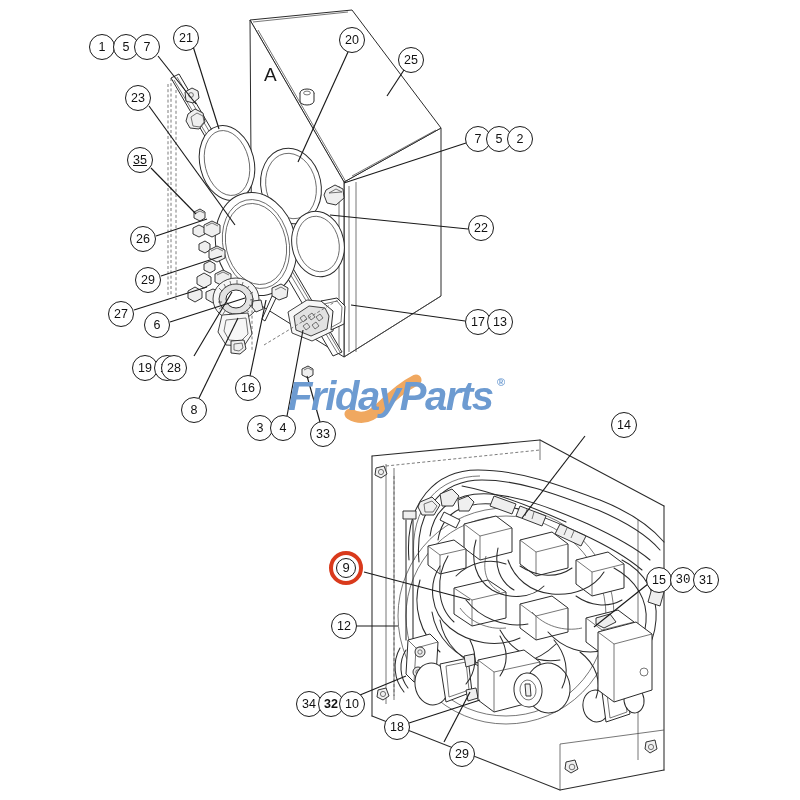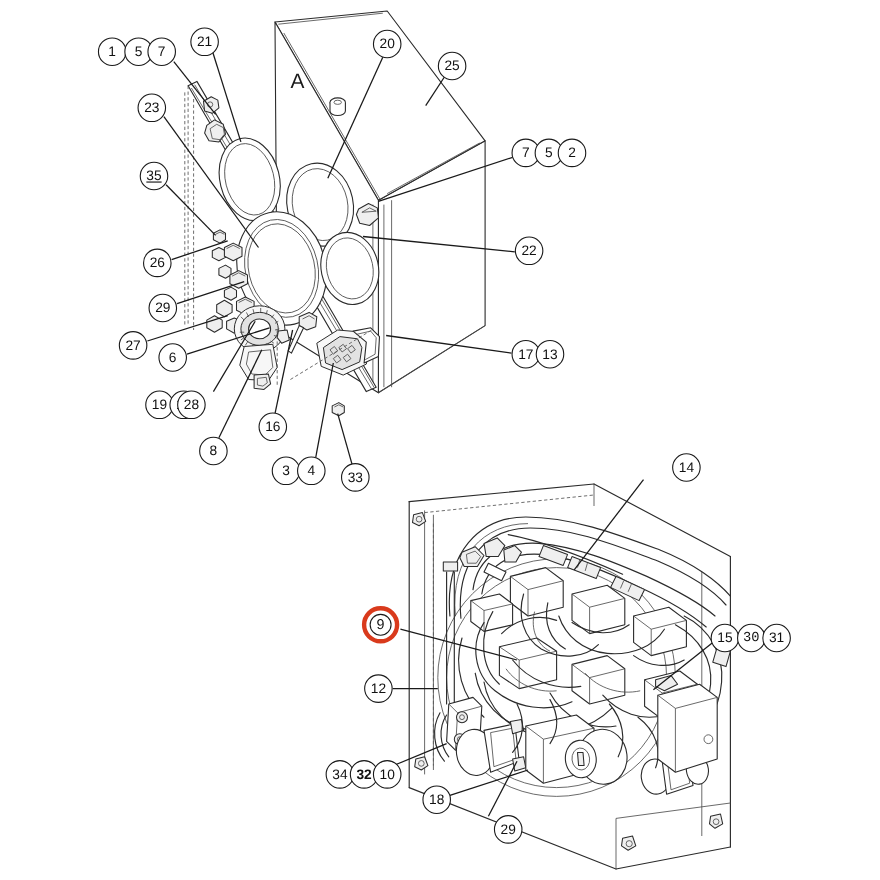--- a/index.html
+++ b/index.html
@@ -413,20 +413,27 @@
         <line x1="585" y1="436" x2="522" y2="518" stroke="#1a1a1a" stroke-width="1.15"></line>
         <line x1="364" y1="572" x2="470" y2="600" stroke="#1a1a1a" stroke-width="1.15"></line>
         <line x1="648" y1="584" x2="594" y2="627" stroke="#1a1a1a" stroke-width="1.15"></line>
         <line x1="357" y1="626" x2="398" y2="626" stroke="#1a1a1a" stroke-width="1.15"></line>
         <line x1="360" y1="695" x2="406" y2="676" stroke="#1a1a1a" stroke-width="1.15"></line>
         <line x1="409" y1="723" x2="480" y2="700" stroke="#1a1a1a" stroke-width="1.15"></line>
         <line x1="444" y1="742" x2="470" y2="692" stroke="#1a1a1a" stroke-width="1.15"></line>
       </g>
   </svg>
 
+  <div id="watermark">
+    <svg width="230" height="52" viewBox="0 0 230 52" xmlns="http://www.w3.org/2000/svg">
+      <path d="M62,40 C72,46 82,44 92,34 C104,22 116,12 128,6" fill="none" stroke="#f0a860" stroke-width="11" stroke-linecap="round"></path>
+    </svg>
+    <span class="wm-text">FridayParts</span>
+    <span class="wm-reg">®</span>
+  </div>
 
   <div id="labels-layer">
       <div class="section-label" style="left: 264px; top: 64px;">A</div>
     </div>
   <div id="callouts-layer">
       <div class="callout" style="left: 102px; top: 47px;"><span style="position: relative; z-index: 2;">1</span></div>
       <div class="callout" style="left: 126px; top: 47px;"><span style="position: relative; z-index: 2;">5</span></div>
       <div class="callout" style="left: 147px; top: 47px;"><span style="position: relative; z-index: 2;">7</span></div>
       <div class="callout" style="left: 186px; top: 38px;"><span style="position: relative; z-index: 2;">21</span></div>
       <div class="callout" style="left: 352px; top: 40px;"><span style="position: relative; z-index: 2;">20</span></div>

